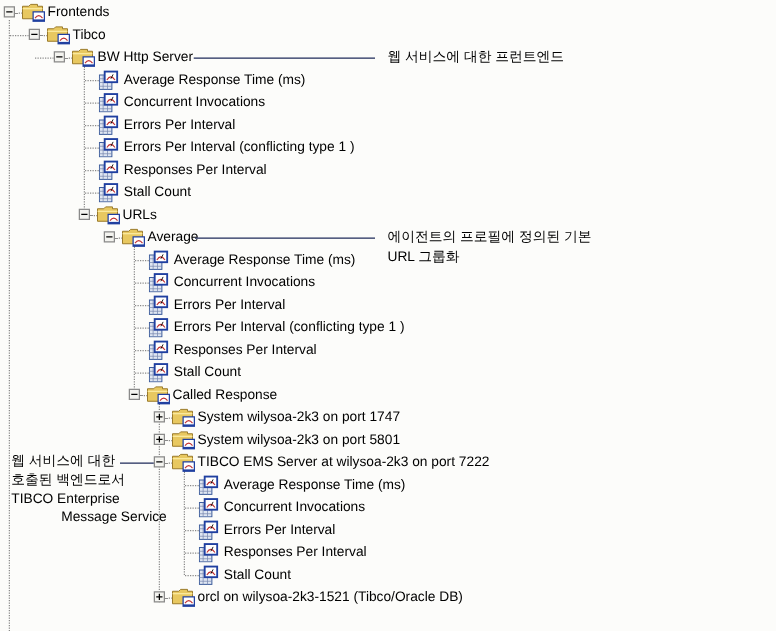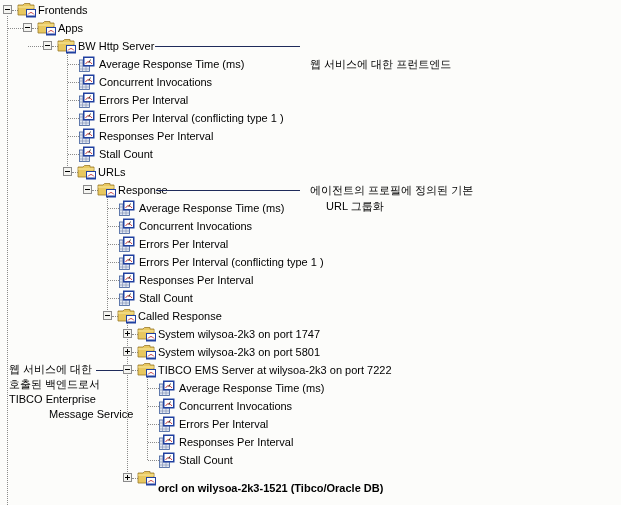--- a/index.html
+++ b/index.html
@@ -66,21 +66,21 @@
     <span class="label" style="left:38px;top:0;">Frontends</span>
   </div>
 
   <div class="row" style="left:0;top:19px;">
     <div class="hline" style="left:8px;top:9px;width:15px;"></div>
     <div class="exp" style="left:23px;top:4px;"></div>
     <div class="hline" style="left:32px;top:9px;width:6px;"></div>
     <svg class="ico-folder" style="left:37px;top:1px;">
         <use href="#folder-sym"></use>
       </svg>
-    <span class="label" style="left:58px;top:0;">Apps</span>
+    <span class="label" style="left:58px;top:0;">Tibco</span>
   </div>
 
   <div class="row" style="left:0;top:37px;">
     <div class="hline" style="left:28px;top:9px;width:15px;"></div>
     <div class="exp" style="left:43px;top:4px;"></div>
     <div class="hline" style="left:52px;top:9px;width:6px;"></div>
     <svg class="ico-folder" style="left:57px;top:1px;">
         <use href="#folder-sym"></use>
       </svg>
     <span class="label" style="left:78px;top:0;">BW Http Server</span>
@@ -137,21 +137,21 @@
       </svg>
     <span class="label" style="left:98px;top:0;">URLs</span>
   </div>
 
   <div class="row" style="left:0;top:181px;">
     <div class="exp" style="left:83px;top:4px;"></div>
     <div class="hline" style="left:92px;top:9px;width:6px;"></div>
     <svg class="ico-folder" style="left:97px;top:1px;">
         <use href="#folder-sym"></use>
       </svg>
-    <span class="label" style="left:118px;top:0;">Response</span>
+    <span class="label" style="left:118px;top:0;">Average</span>
   </div>
 
   <div class="row" style="left:0;top:199px;">
     <div class="hline" style="left:108px;top:9px;width:11px;"></div>
     <svg class="ico-metric" style="left:119px;top:1px;">
         <use href="#metric-sym"></use>
       </svg>
     <span class="label" style="left:139px;top:0;">Average Response Time (ms)</span>
   </div>
   <div class="row" style="left:0;top:217px;">
@@ -261,28 +261,28 @@
       </svg>
     <span class="label" style="left:179px;top:0;">Stall Count</span>
   </div>
 
   <div class="row" style="left:0;top:469px;">
     <div class="exp plus" style="left:123px;top:4px;"></div>
     <div class="hline" style="left:132px;top:9px;width:6px;"></div>
     <svg class="ico-folder" style="left:137px;top:1px;">
         <use href="#folder-sym"></use>
       </svg>
-    <span class="label" style="left:158px;top:10px;font-weight:bold;">orcl on wilysoa-2k3-1521 (Tibco/Oracle DB)</span>
+    <span class="label" style="left:158px;top:0;">orcl on wilysoa-2k3-1521 (Tibco/Oracle DB)</span>
   </div>
 
   <div class="annot-line" style="left:155px;top:46px;width:145px;"></div>
-  <span class="annot" style="left:310px;top:39px;margin-top:18px;">웹 서비스에 대한 프런트엔드</span>
+  <span class="annot" style="left:310px;top:39px;">웹 서비스에 대한 프런트엔드</span>
 
   <div class="annot-line" style="left:156px;top:190px;width:144px;"></div>
   <span class="annot" style="left:310px;top:183px;">에이전트의 프로필에 정의된 기본</span>
-  <span class="annot" style="left:326px;top:199px;">URL 그룹화</span>
+  <span class="annot" style="left:310px;top:199px;">URL 그룹화</span>
 
   <span class="annot" style="left:9px;top:362px;">웹 서비스에 대한</span>
   <span class="annot" style="left:9px;top:377px;">호출된 백엔드로서</span>
   <span class="annot" style="left:9px;top:392px;">TIBCO Enterprise</span>
   <span class="annot" style="left:9px;top:407px;padding-left:40px;">Message Service</span>
   <div class="annot-line" style="left:96px;top:370px;width:27px;"></div>
 </div>
 
 </body></html>

